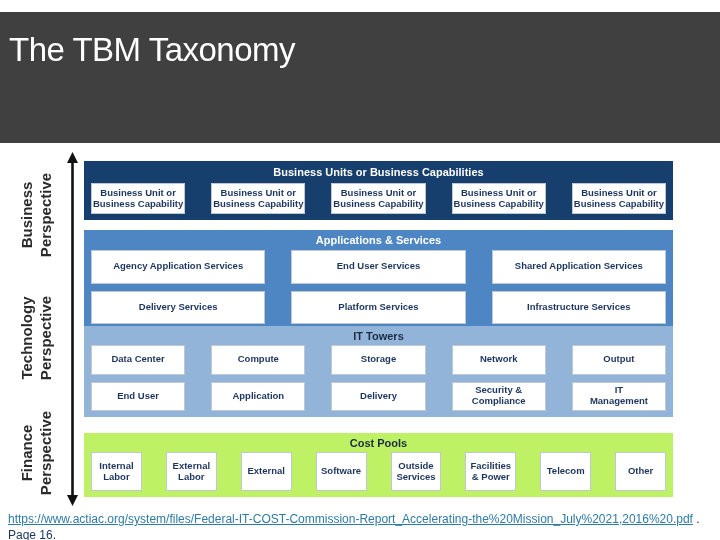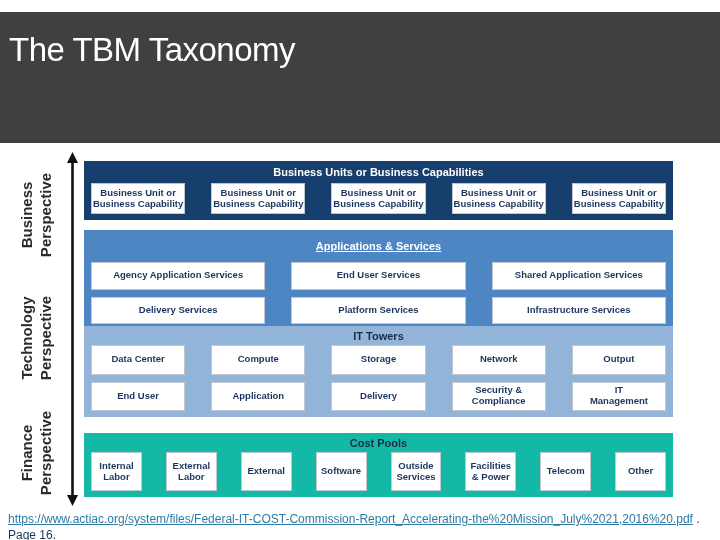--- a/index.html
+++ b/index.html
@@ -16,21 +16,21 @@
            display:flex;flex-direction:column;padding:0 7px 6px;}
   .sec-header{font-weight:bold;font-size:11px;flex:0 0 auto;
               display:flex;align-items:center;justify-content:center;}
   .rows{flex:1 1 auto;display:flex;flex-direction:column;gap:7px;}
   .row{flex:1 1 0;display:flex;gap:26px;}
   .box{flex:1 1 0;background:#fff;border:1px solid rgba(28,53,94,.28);
        display:flex;align-items:center;justify-content:center;text-align:center;
        font-weight:bold;font-size:9.5px;line-height:1.15;white-space:pre-line;
        color:var(--box-text,#1c355e);}
   .s1{top:161px;height:59px;}  .s1 .sec-header{height:22px;}
-  .s2{top:230px;height:100px;} .s2 .sec-header{height:32px;text-decoration:underline;}
+  .s2{top:230px;height:100px;} .s2 .sec-header{height:20px;}
   .s3{top:326px;height:91px;}  .s3 .sec-header{height:19px;}
   .s4{top:433px;height:64px;}  .s4 .sec-header{height:19px;}
   .s4 .row{gap:24px;}
 
   
   .persp{position:absolute;width:160px;height:40px;left:-42px;
          transform:rotate(-90deg);text-align:center;
          font-size:15px;font-weight:bold;line-height:1.25;color:var(--label-color,#2b2b2b);}
   .persp-business{top:195px;}
   .persp-technology{top:318px;}
@@ -118,21 +118,21 @@
           <div class="box">End User</div>
           <div class="box">Application</div>
           <div class="box">Delivery</div>
           <div class="box">Security &amp;
 Compliance</div>
           <div class="box">IT
 Management</div>
         </div>
       </div>
   </div>
-  <div class="section s4" style="background: #14b8a6;">
+  <div class="section s4" style="background: #bef264;">
     <div class="sec-header" style="color: rgb(28, 44, 69);">Cost Pools</div>
     <div class="rows">
         <div class="row">
           <div class="box">Internal
 Labor</div>
           <div class="box">External
 Labor</div>
           <div class="box">External</div>
           <div class="box">Software</div>
           <div class="box">Outside

